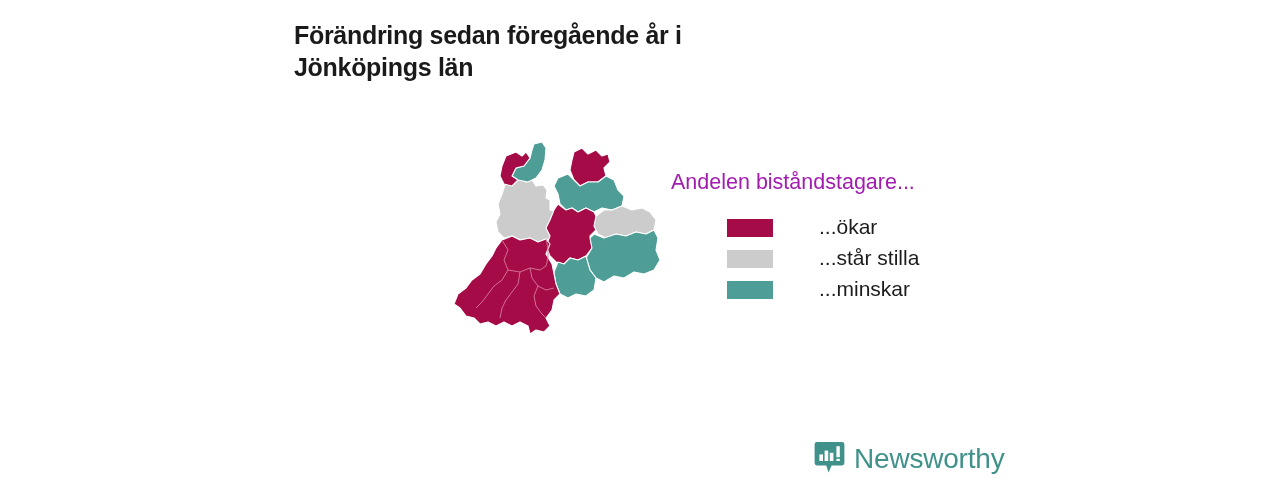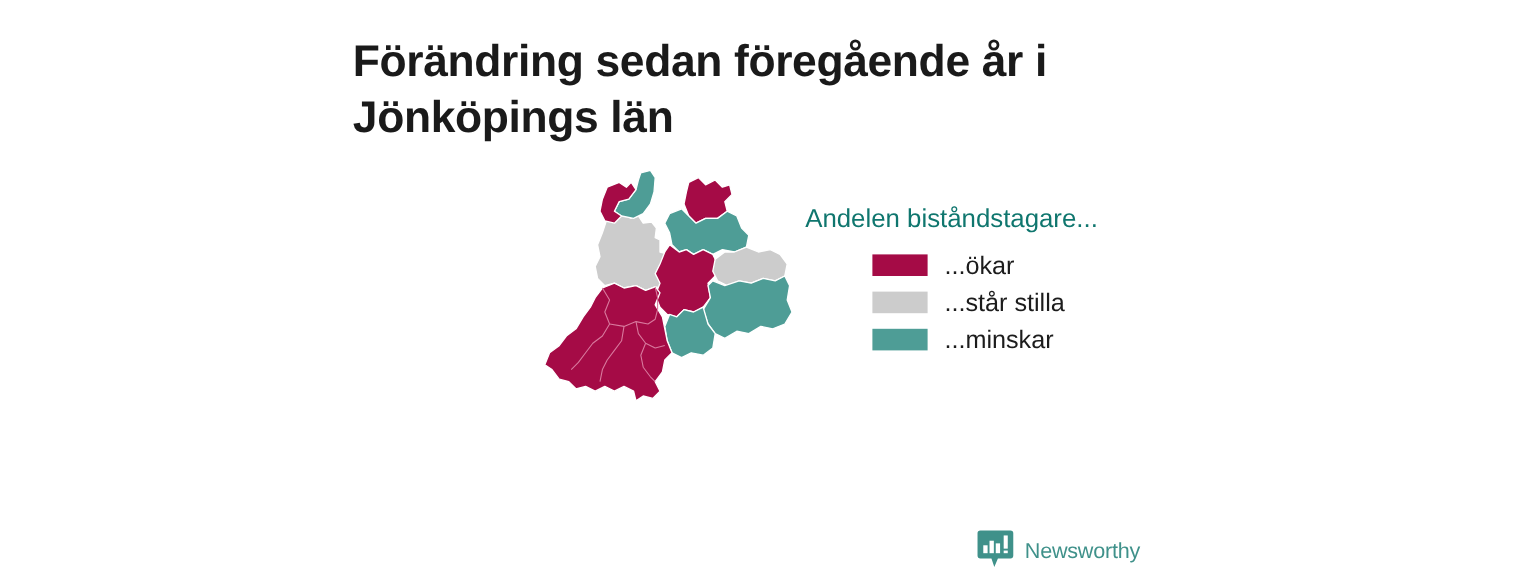--- a/index.html
+++ b/index.html
@@ -20,21 +20,21 @@
     height: 480px;
     background: #ffffff;
   }
 
   
   #title {
     position: absolute;
     left: 294px;
     top: 2px;
     width: 620px;
-    font-size: 37px;
+    font-size: 25px;
     font-weight: bold;
     line-height: 1.28;
     letter-spacing: -0.3px;
     color: #1a1a1a;
     white-space: pre-line;
   }
 
   
   #map-wrap {
     position: absolute;
@@ -61,31 +61,32 @@
 
   
   #legend {
     position: absolute;
     left: 671px;
     top: 170px;
     width: 330px;
   }
   #legend-title {
     font-size: 21.5px;
-    color: #0f766e;
+    color: #a21caf;
     line-height: 1.2;
     white-space: nowrap;
   }
   .legend-rows {
     margin-top: 10px;
   }
   .legend-row {
     display: flex;
-    align-items: center;
+    align-items: flex-end;
     height: 31px;
+    gap: 32px;
   }
   .legend-swatch {
     width: 46px;
     height: 18px;
     margin-left: 56px;
     flex: 0 0 auto;
   }
   .legend-label {
     font-size: 21px;
     color: #1c1c1c;
@@ -102,21 +103,21 @@
     display: flex;
     align-items: center;
   }
   #logo-mark {
     width: 31px;
     height: 35px;
     flex: 0 0 auto;
   }
   #logo-text {
     margin-left: 9px;
-    font-size: 18px;
+    font-size: 28px;
     color: #3f918a;
     line-height: 1;
     letter-spacing: -0.2px;
     white-space: nowrap;
   }
 </style>
 </head>
 <body>
 
 <div id="page">

